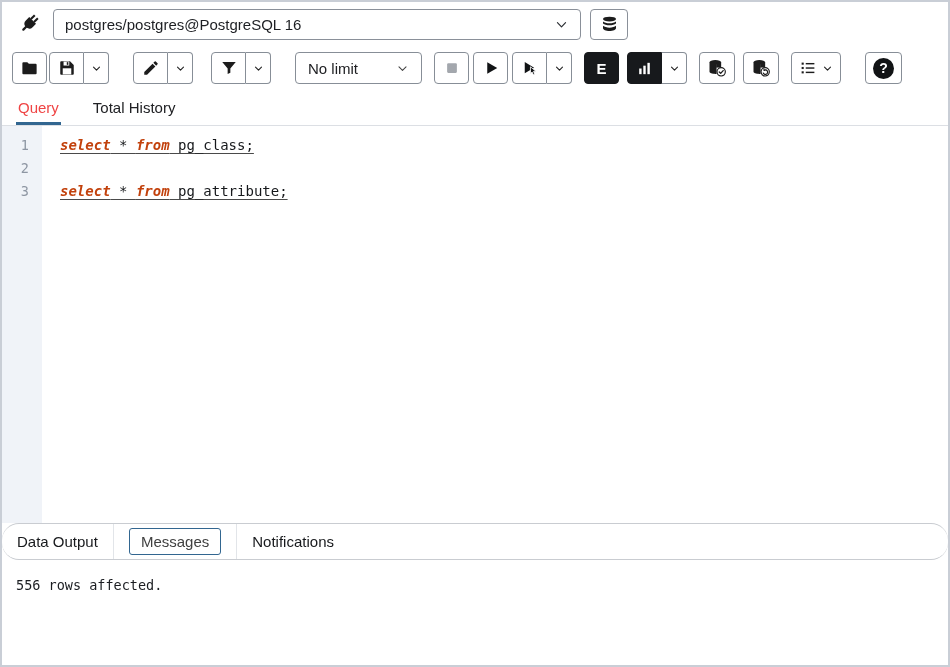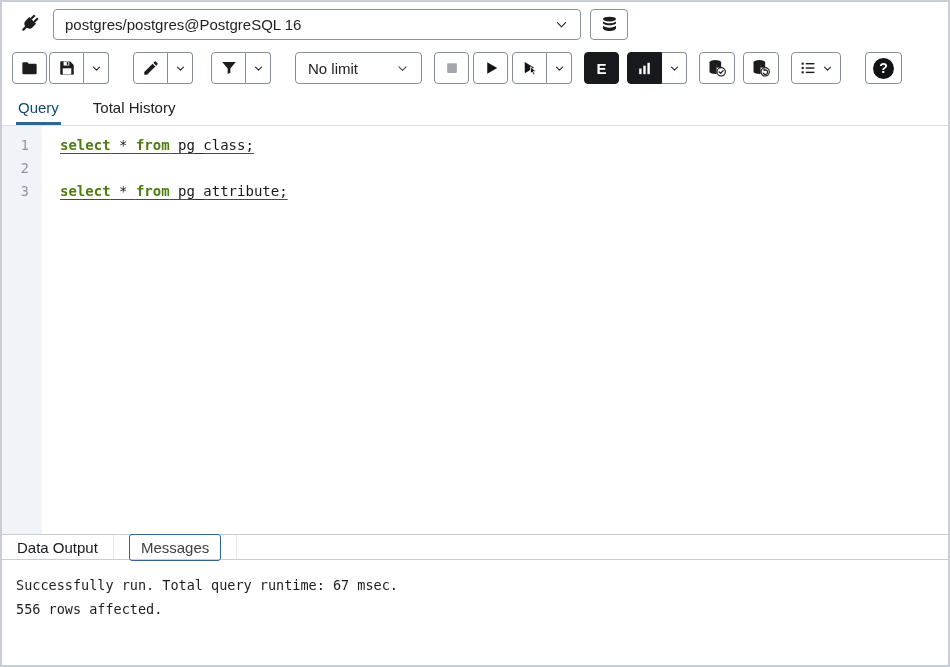--- a/index.html
+++ b/index.html
@@ -23,33 +23,33 @@
   .btn-group .btn + .btn { border-top-left-radius:0; border-bottom-left-radius:0; border-left:none; }
   .btn.dark { background:#17191c; border-color:#17191c; }
   .elabel { color:#fff; font-weight:bold; font-size:15px; font-family:"Liberation Sans", sans-serif; }
   .limit { width:127px; height:32px; border:1px solid #878e97; border-radius:4px; display:flex; align-items:center; justify-content:space-between; padding:0 12px; font-size:15px; color:#202124; background:#fff; cursor:pointer; }
   .help-circle { width:21px; height:21px; border-radius:50%; background:#111315; color:#fff; font-weight:bold; font-size:14px; display:flex; align-items:center; justify-content:center; }
   .ml2{margin-left:2px}.ml4{margin-left:4px}.ml8{margin-left:8px}.ml12{margin-left:12px}.ml14{margin-left:24px}.ml18{margin-left:18px}
 
   
   .tab-row { height:37px; border-bottom:1px solid #dcdfe4; display:flex; align-items:flex-end; padding:0 14px; gap:30px; flex:0 0 auto; }
   .tab { font-size:15px; color:#202124; padding:9px 2px; cursor:pointer; }
-  .tab.active { color:#0c4a6e; padding-bottom:6px; border-bottom:3px solid #326690; }
+  .tab.active { color:#ef4444; padding-bottom:6px; border-bottom:3px solid #326690; }
 
   
   .editor { flex:1; display:flex; overflow:hidden; }
   .gutter { width:40px; background:#f0f3f8; padding-top:8px; text-align:right; font-family:"DejaVu Sans Mono", monospace; font-size:13.5px; color:#8e96a3; }
   .ln { height:23px; line-height:23px; padding-right:13px; }
   .code { flex:1; padding-top:8px; font-family:"DejaVu Sans Mono", monospace; font-size:14px; color:#16181b; cursor:text; }
   .code-line { height:23px; line-height:23px; padding-left:18px; white-space:pre; }
   .stmt { text-decoration:underline; text-decoration-thickness:1px; text-underline-offset:3px; text-decoration-color:#4a4a4a; }
-  .kw { color:#4d7c0f; font-weight:bold; }
-
-  
-  .out-tab-row { height:26px; border-top:1px solid #c9ccd1; border-bottom:1px solid #c9ccd1; display:flex; align-items:center; flex:0 0 auto; }
+  .kw { color:#c2410c; font-weight:bold;font-style:italic; }
+
+  
+  .out-tab-row { height:37px; border-top:1px solid #c9ccd1; border-bottom:1px solid #c9ccd1; display:flex; align-items:center; flex:0 0 auto;border-radius:17px; }
   .out-tab { font-size:15px; color:#17191c; padding:0 15px; height:100%; display:flex; align-items:center; border-right:1px solid #e2e5e9; cursor:pointer; }
   .out-tab.active-tab { color:#404040; }
   .msg-box { border:1px solid #326690; border-radius:3px; padding:4px 11px; }
 
   
   .messages-panel { flex:0 0 105px; font-family:"DejaVu Sans Mono", monospace; font-size:13.5px; color:#1b1d21; padding:13px 14px; line-height:24px; }
 
   svg { display:block; }
 </style>
 </head>
@@ -251,20 +251,20 @@
       <div class="code-line"></div>
       <div class="code-line"><span class="stmt"><span class="kw">select</span><span> * </span><span class="kw">from</span><span> pg_attribute;</span></span></div>
     </div>
   </div>
 
   <div class="out-tab-row">
     <div class="out-tab">Data Output</div>
     <div class="out-tab active-tab">
       <span class="msg-box">Messages</span>
     </div>
+    <div class="out-tab" style="border-right:none">Notifications</div>
   </div>
 
   <div class="messages-panel">
-    <div>Successfully run. Total query runtime: 67 msec.</div>
     <div>556 rows affected.</div>
   </div>
 
 </div>
 
 </body></html>

